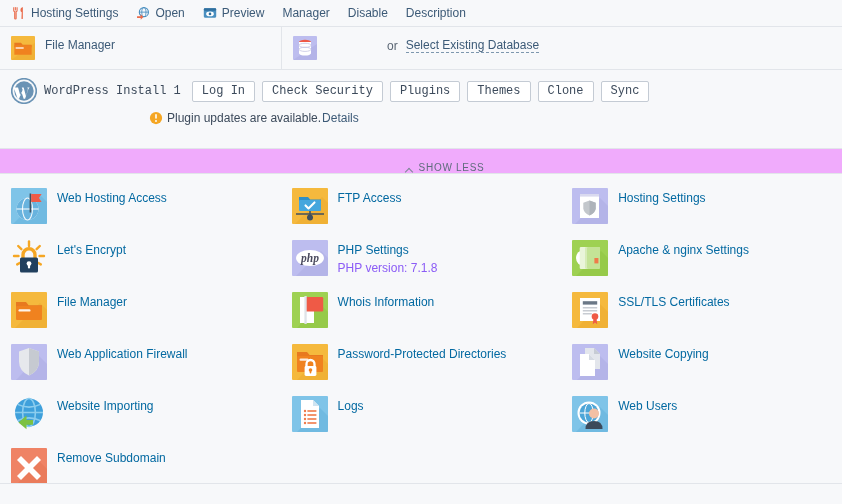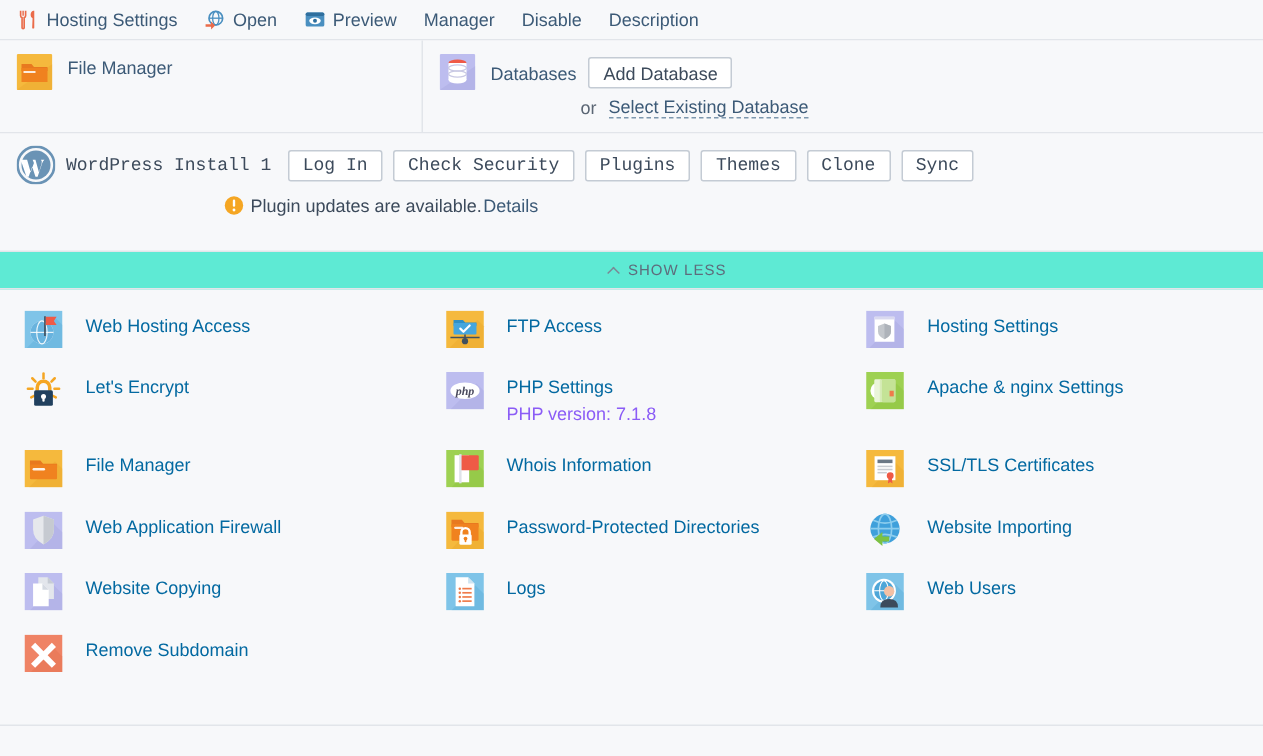--- a/index.html
+++ b/index.html
@@ -53,22 +53,22 @@
   .link-plain{color:#3c5a77;cursor:pointer;}
 
   
   .wp-row{display:block;padding:8px 10px 7px 11px;border-bottom:1px solid #e2e5ea;background:#f7f8fa;}
   .wp-line1{display:flex;align-items:center;gap:7px;font-family:Liberation Mono, monospace;}
   .wp-name{color:#3c4a5b;font-size:12px;margin-right:4px;}
   .wp-warn{display:flex;align-items:center;gap:4px;margin:7px 0 16px 138px;font-size:12px;color:#3c4a5b;}
 
   
   .showless-row{
-    display:flex;align-items:center;justify-content:center;
-    height:24px;border-bottom:1px solid #e2e5ea;background:#5eead4;cursor:pointer;padding-left:48px;
+    display:flex;align-items:flex-end;justify-content:center;
+    height:24px;border-bottom:1px solid #e2e5ea;background:#f0abfc;cursor:pointer;padding-left:48px;
   }
   .showless-txt{font-size:10px;letter-spacing:.7px;color:#5e6c7c;}
   .chev{display:inline-block;margin-right:5px;width:8px;height:5px;position:relative;}
   .chev:before{
     content:"";position:absolute;left:0;top:1px;width:5px;height:5px;
     border-left:1.4px solid #7b8794;border-top:1.4px solid #7b8794;
     transform:rotate(45deg);
   }
 
   
@@ -78,21 +78,21 @@
     display:flex;align-items:flex-start;gap:10px;
     padding:8px 6px 8px 11px;
     cursor:pointer;
   }
   .cell-text{display:flex;flex-direction:column;padding-top:3px;}
   .cell-title{color:#0369a1;font-size:12px;line-height:15px;}
   .cell-sub{color:#8b5cf6;font-size:12px;line-height:16px;margin-top:2px;}
 
   
   .tile{
-    width:36px;height:25px;flex:0 0 36px;border-radius:1px;
+    width:36px;height:36px;flex:0 0 36px;border-radius:1px;
     position:relative;overflow:hidden;
   }
   .tile.sm{width:24px;height:24px;flex:0 0 24px;}
   .tile svg{display:block;width:100%;height:100%;}
   .ico14{width:14px;height:14px;flex:0 0 14px;display:block;}
 
   .bottom-edge{position:absolute;left:0;right:0;top:483px;height:1px;background:#e2e5ea;}
   .below{position:absolute;left:0;right:0;top:484px;bottom:0;background:#f7f8fa;}
 </style>
 </head>
@@ -170,24 +170,20 @@
             <rect width="36" height="36" fill="#bdbdef"></rect>
             <path d="M0 36 L36 12 L36 36 Z" fill="#a8a8e0" opacity=".45"></path>
             <ellipse cx="18" cy="9" rx="9" ry="3.4" fill="#ef5a46"></ellipse>
             <rect x="9" y="9" width="18" height="17" fill="#fff"></rect>
             <ellipse cx="18" cy="26" rx="9" ry="3.4" fill="#fff"></ellipse>
             <ellipse cx="18" cy="14" rx="9" ry="3.1" fill="none" stroke="#c9c9e4" stroke-width="1.3"></ellipse>
             <ellipse cx="18" cy="20" rx="9" ry="3.1" fill="none" stroke="#c9c9e4" stroke-width="1.3"></ellipse>
           </svg>
         </span>
         <div class="entry-body">
-          <div class="entry-line">
-            <span class="entry-name">Databases</span>
-            <span class="btn">Add Database</span>
-          </div>
           <div class="entry-line" style="padding-left:60px;">
             <span class="sub-note">or</span>
             <span class="link-dotted">Select Existing Database</span>
           </div>
         </div>
       </div>
     </div>
   </div>
 
   <div class="wp-row">
@@ -413,48 +409,48 @@
         </svg>
       </span>
       <span class="cell-text">
         <span class="cell-title">Password-Protected Directories</span>
       </span>
     </div>
 
     <div class="cell">
       <span class="tile">
         <svg viewBox="0 0 36 36">
+          <rect width="36" height="36" fill="#bdbdef"></rect>
+          <path d="M5 36 L28 12 L36 20 L36 36 Z" fill="#a8a8e0" opacity=".45"></path>
+          <path d="M13 4 h9 l6 6 v15 h-15 z" fill="#e3e6ec"></path>
+          <path d="M22 4 l6 6 h-6 z" fill="#c6cbd4"></path>
+          <path d="M8 10 h9 l6 6 v16 h-15 z" fill="#fff"></path>
+          <path d="M17 10 l6 6 h-6 z" fill="#d5dae2"></path>
+        </svg>
+      </span>
+      <span class="cell-text">
+        <span class="cell-title">Website Copying</span>
+      </span>
+    </div>
+
+    <div class="cell">
+      <span class="tile">
+        <svg viewBox="0 0 36 36">
           <circle cx="18" cy="16.5" r="14" fill="#3fa0db"></circle>
           <g fill="none" stroke="#8ccdee" stroke-width="1.6">
             <ellipse cx="18" cy="16.5" rx="6.4" ry="14"></ellipse>
             <line x1="4" y1="16.5" x2="32" y2="16.5"></line>
             <path d="M6.6 8.4 q11.4 5.4 22.8 0"></path>
             <path d="M6.6 24.6 q11.4 -5.4 22.8 0"></path>
           </g>
           <path d="M22 24 h-6.5 v-4.4 l-8 6.8 l8 6.8 v-4.4 h6.5 z" fill="#7cc142"></path>
         </svg>
       </span>
       <span class="cell-text">
         <span class="cell-title">Website Importing</span>
-      </span>
-    </div>
-
-    <div class="cell">
-      <span class="tile">
-        <svg viewBox="0 0 36 36">
-          <rect width="36" height="36" fill="#bdbdef"></rect>
-          <path d="M5 36 L28 12 L36 20 L36 36 Z" fill="#a8a8e0" opacity=".45"></path>
-          <path d="M13 4 h9 l6 6 v15 h-15 z" fill="#e3e6ec"></path>
-          <path d="M22 4 l6 6 h-6 z" fill="#c6cbd4"></path>
-          <path d="M8 10 h9 l6 6 v16 h-15 z" fill="#fff"></path>
-          <path d="M17 10 l6 6 h-6 z" fill="#d5dae2"></path>
-        </svg>
-      </span>
-      <span class="cell-text">
-        <span class="cell-title">Website Copying</span>
       </span>
     </div>
 
     <div class="cell">
       <span class="tile">
         <svg viewBox="0 0 36 36">
           <rect width="36" height="36" fill="#7fc4e8"></rect>
           <path d="M5 36 L28 12 L36 20 L36 36 Z" fill="#62b0da" opacity=".5"></path>
           <path d="M9 4 h12 l6 6 v22 h-18 z" fill="#fff"></path>
           <path d="M21 4 l6 6 h-6 z" fill="#cfe4f1"></path>

